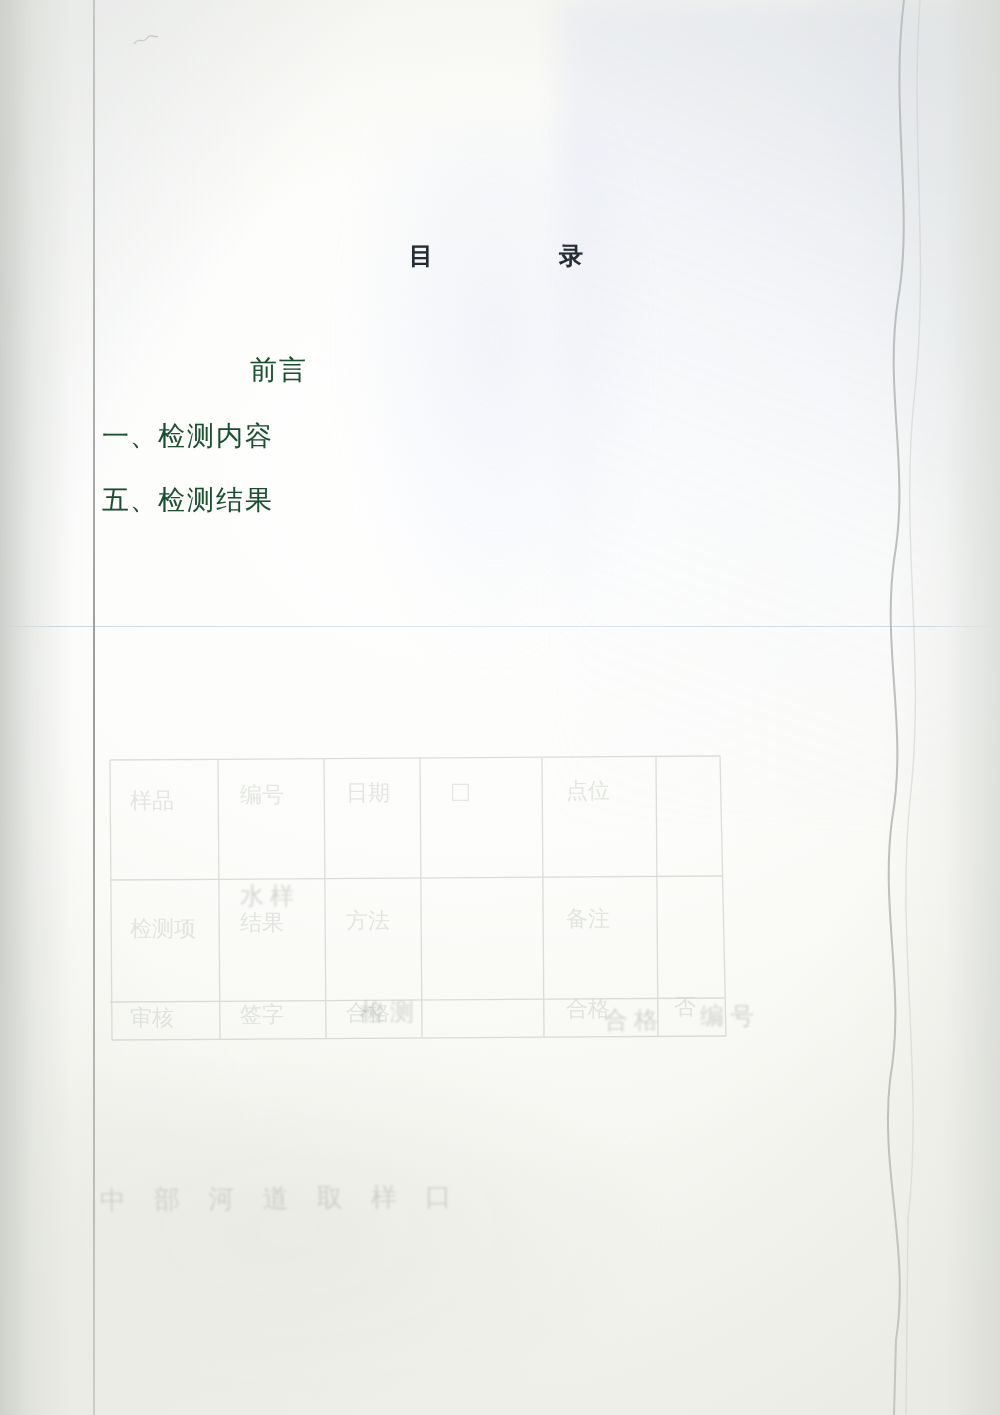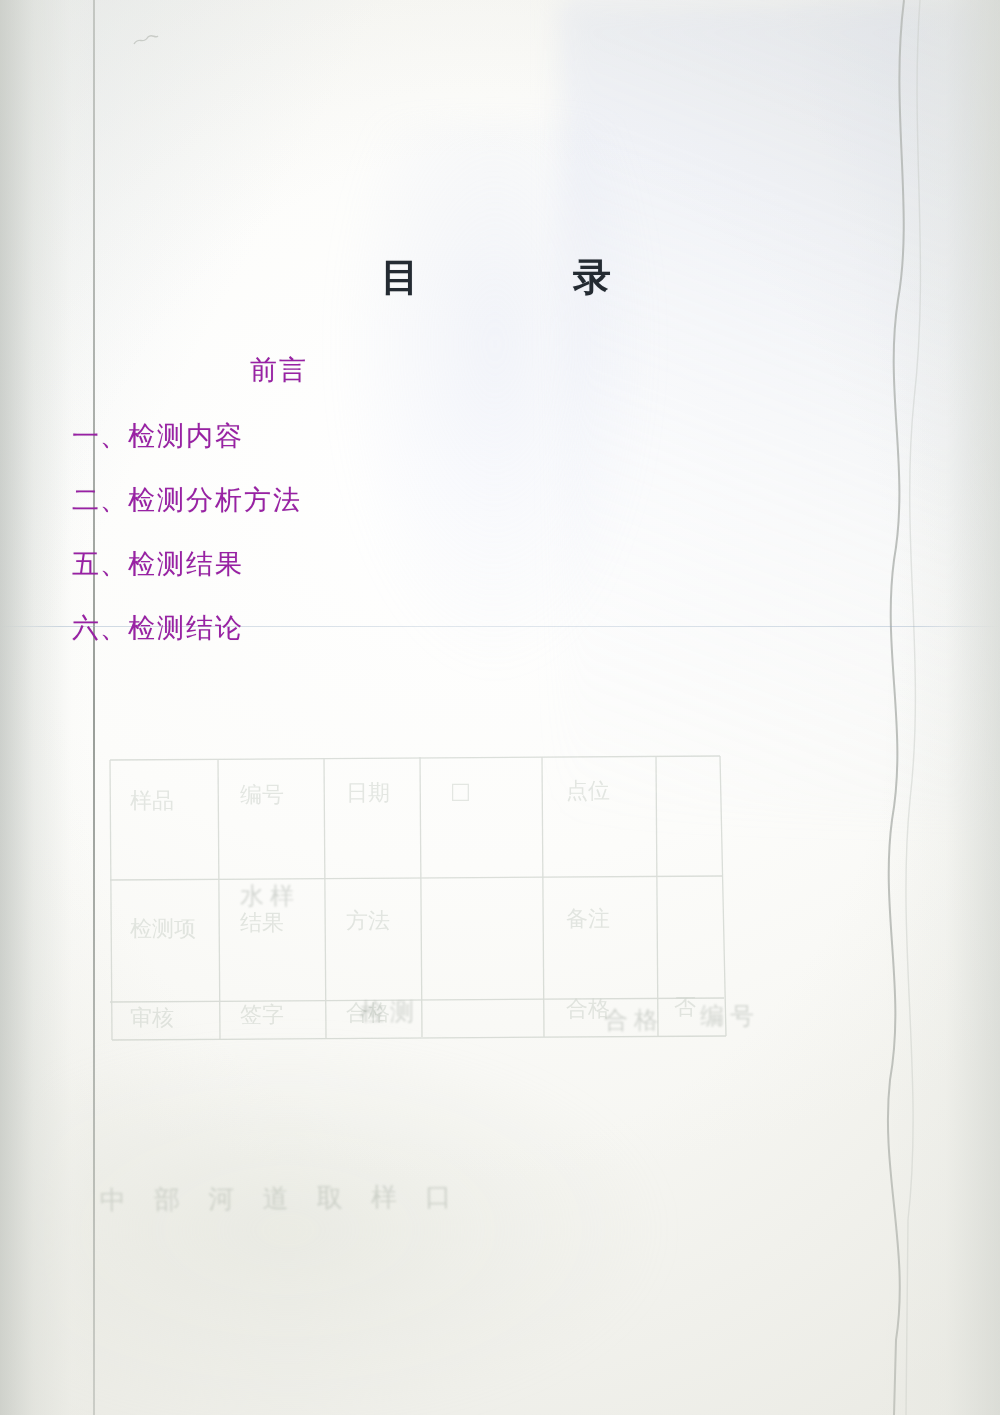--- a/index.html
+++ b/index.html
@@ -159,57 +159,57 @@
 
   
   .content {
     position: absolute;
     left: 0; top: 0;
     width: 1000px; height: 1415px;
   }
 
   .doc-title {
     position: absolute;
-    left: 0; top: 252px;
+    left: 0; top: 240px;
     width: 992px;
     text-align: center;
-    font-size: 38px;
+    font-size: 24px;
     font-weight: 700;
     color: #232b33;
     letter-spacing: 26px;
     text-indent: 26px;
     font-family: "DejaVu Serif", "Liberation Serif", serif;
     text-shadow: 0 0 1px rgba(40,50,60,0.25);
   }
 
   .toc {
     position: absolute;
     left: 0; top: 352px;
     width: 1000px;
   }
 
   .toc-entry {
     position: relative;
     display: block;
     font-size: 27px;
-    color: #a21caf;
+    color: #14532d;
     font-family: "DejaVu Serif", "Liberation Serif", serif;
     letter-spacing: 2px;
     white-space: nowrap;
     text-shadow: 0 0 1px rgba(40,50,60,0.18);
   }
 
   .toc-entry.preface {
     margin-left: 250px;
     margin-bottom: 30px;
     letter-spacing: 3px;
   }
 
   .toc-entry.numbered {
-    margin-left: 72px;
+    margin-left: 102px;
     margin-bottom: 28px;
   }
 
   .toc-num {
     display: inline-block;
     letter-spacing: 1px;
   }
 
   .toc-label {
     display: inline-block;
@@ -295,30 +295,24 @@
     <div class="toc">
 
       <div class="toc-entry preface">
         <span class="toc-label">前言</span>
       </div>
 
       <div class="toc-entry numbered">
         <span class="toc-num">一、</span><span class="toc-label">检测内容</span>
       </div>
 
-      <div class="toc-entry numbered">
-        <span class="toc-num">二、</span><span class="toc-label">检测分析方法</span>
-      </div>
 
 
 
       <div class="toc-entry numbered">
         <span class="toc-num">五、</span><span class="toc-label">检测结果</span>
       </div>
 
-      <div class="toc-entry numbered">
-        <span class="toc-num">六、</span><span class="toc-label">检测结论</span>
-      </div>
 
     </div>
   </div>
 
 </div>
 
 </body></html>

